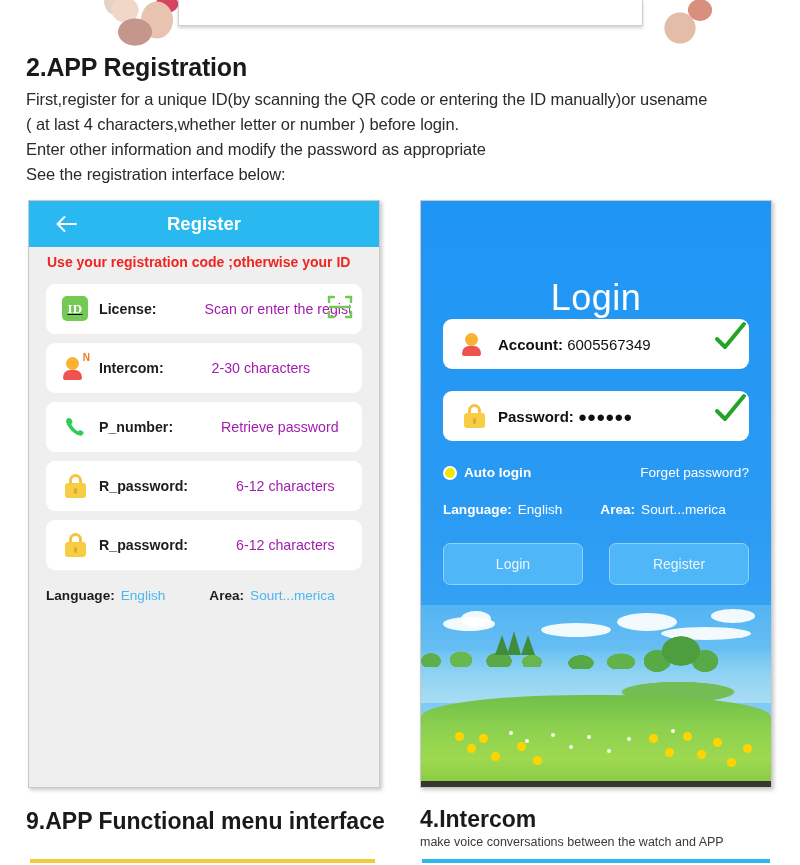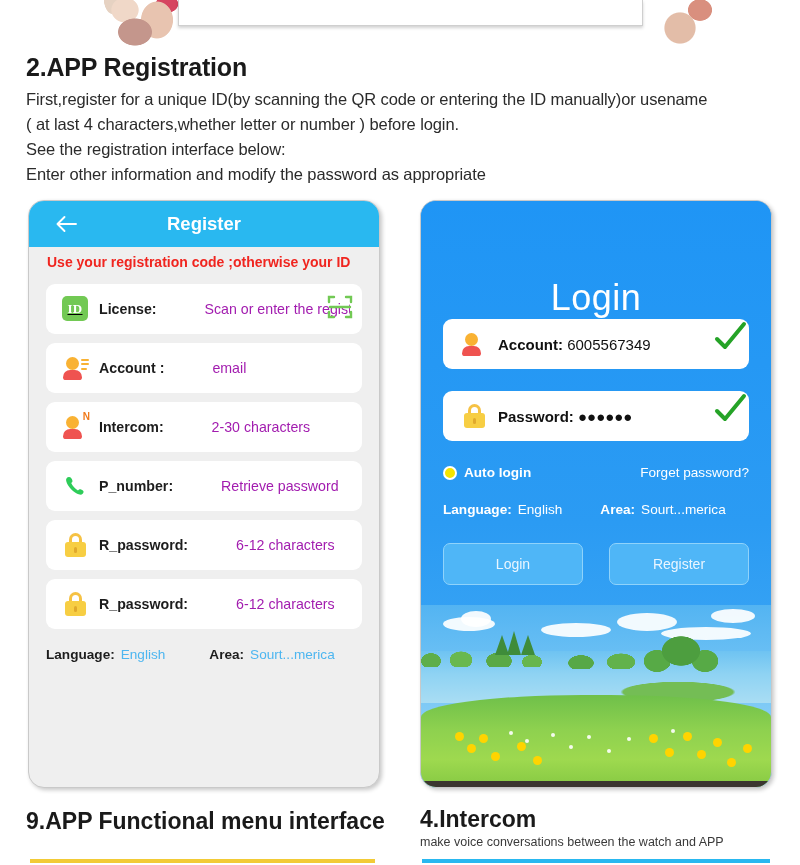--- a/index.html
+++ b/index.html
@@ -37,21 +37,21 @@
   
   .sec2 { position:absolute; left:26px; top:52px; width:752px; }
   .h-title {
     font-size: 25px; font-weight:700; color:#1a1a1a; letter-spacing:-.2px;
     line-height:1.2;
   }
   .para { font-size:16.5px; color:#2b2b2b; line-height:1.52; letter-spacing:-.1px; }
   .para-block { margin-top: 5px; }
 
   
-  .panel { position:absolute;border-radius:16px; }
+  .panel { position:absolute; }
 
   
   .reg-panel {
     left:28px; top:200px; width:352px; height:588px;
     background:#efefef; border:1px solid #c9c9c9;
     box-shadow: 2px 2px 4px rgba(0,0,0,.22);
     overflow:hidden;
   }
   .reg-header {
     height:46px; background:#29b8f0; position:relative;
@@ -234,22 +234,22 @@
     <div class="photo-blob"></div>
     <div class="photo-blob2"></div>
     <div class="card-edge"></div>
   </div>
 
   <div class="sec2">
     <div class="h-title">2.APP Registration</div>
     <div class="para-block">
       <div class="para">First,register for a unique ID(by scanning the QR code or entering the ID manually)or usename</div>
       <div class="para">( at last 4 characters,whether letter or number ) before login.</div>
+      <div class="para">Enter other information and modify the password as appropriate</div>
       <div class="para">See the registration interface below:</div>
-      <div class="para">Enter other information and modify the password as appropriate</div>
     </div>
   </div>
 
   <div class="panel reg-panel">
     <div class="reg-header">
       <div class="back-arrow">
         <svg width="22" height="18" viewBox="0 0 22 18">
           <path d="M9.5 2 L2.5 9 L9.5 16 M2.5 9 L21 9" fill="none" stroke="#ffffff" stroke-width="1.9" stroke-linecap="round" stroke-linejoin="round"></path>
         </svg>
       </div>
@@ -267,37 +267,20 @@
         <span class="f-ph">Scan or enter the regist...</span>
       </div>
       <div class="scan-ico">
         <svg width="26" height="26" viewBox="0 0 26 26">
           <path d="M2 8 V3 H7 M19 3 H24 V8 M24 18 V23 H19 M7 23 H2 V18" fill="none" stroke="#72c954" stroke-width="2.4" stroke-linecap="round"></path>
           <line x1="3" y1="13" x2="23" y2="13" stroke="#72c954" stroke-width="2.4" stroke-linecap="round"></line>
         </svg>
       </div>
     </div>
 
-    <div class="field">
-      <div class="f-ico">
-        <div class="person-ico">
-          <div class="person-head"></div>
-            <div class="person-body"></div>
-          <div class="person-lines">
-              <i></i>
-              <i></i>
-              <i></i>
-            </div>
-        </div>
-      </div>
-      <div class="f-text">
-        <span class="f-label">Account :</span>
-        <span class="f-ph">email</span>
-      </div>
-    </div>
 
     <div class="field">
       <div class="f-ico">
         <div class="person-ico">
           <div class="person-head"></div>
             <div class="person-body"></div>
           <div class="sup-n">N</div>
         </div>
       </div>
       <div class="f-text">

